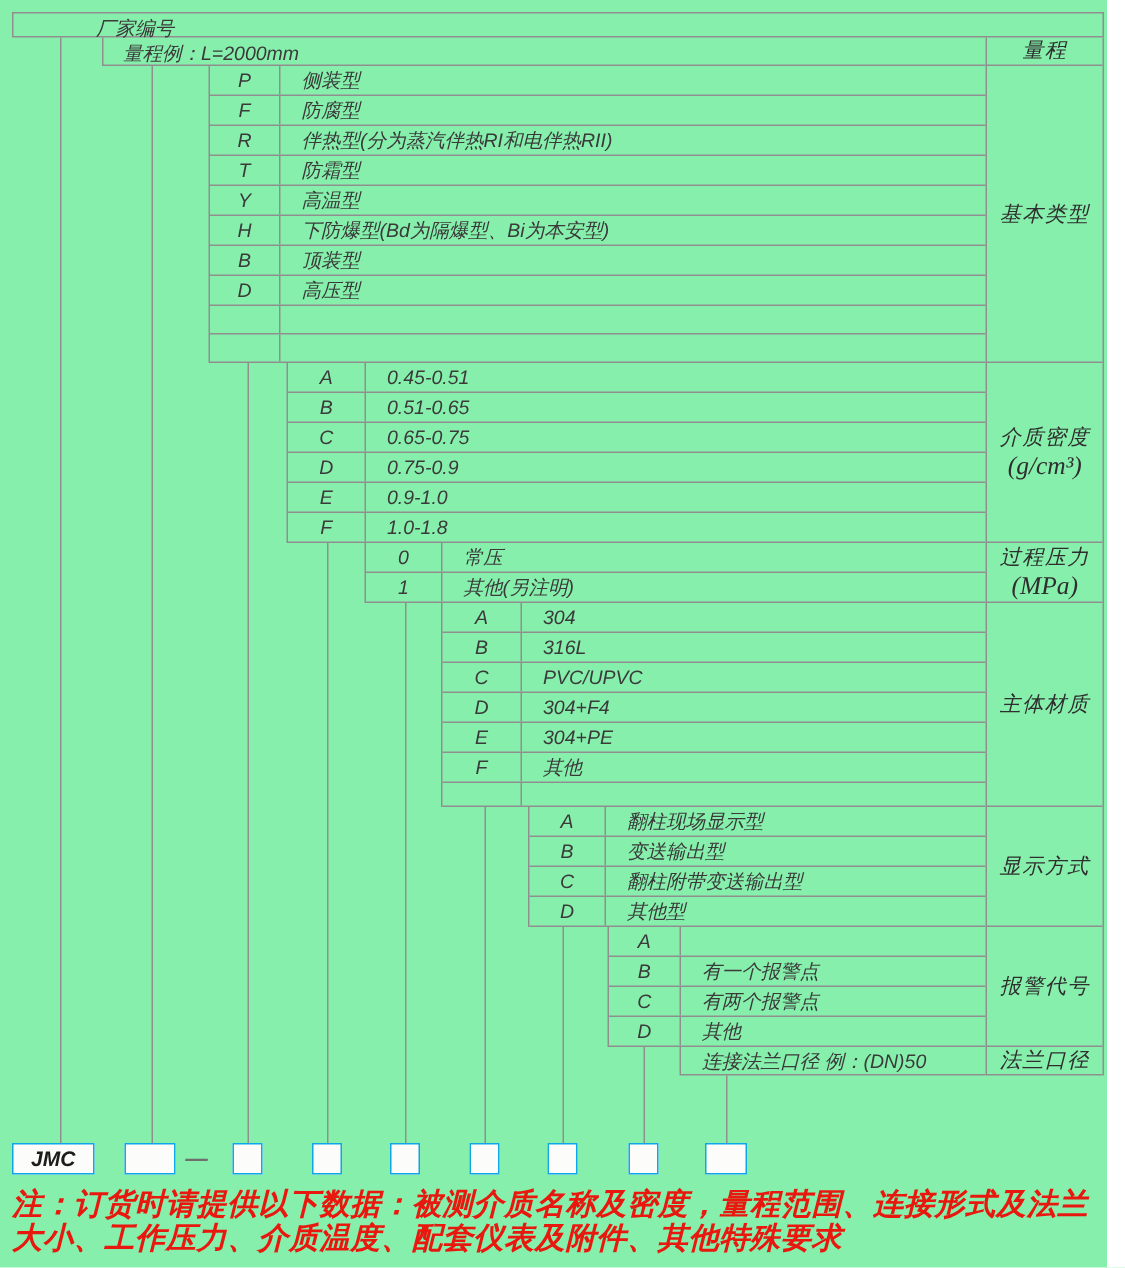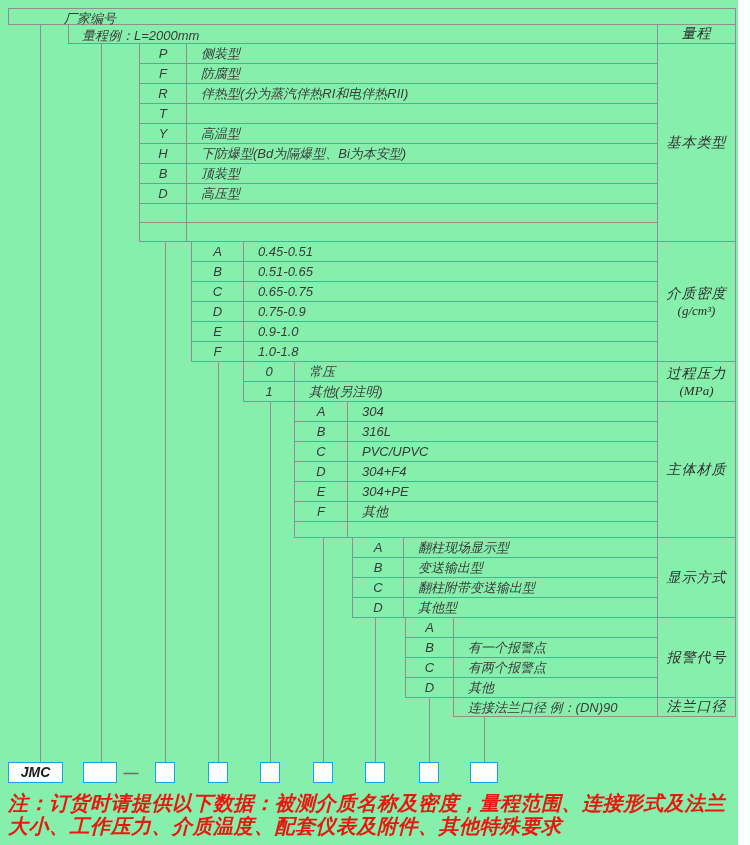--- a/index.html
+++ b/index.html
@@ -14,21 +14,21 @@
   .row{display:flex;height:20px;border-bottom:1px solid #8f8f8f;box-sizing:border-box;}
   .code{flex:none;border-right:1px solid #8f8f8f;box-sizing:border-box;text-align:center;
         font-size:13px;line-height:19px;}
   .desc{flex:1;padding-left:14px;font-size:13px;line-height:19px;white-space:nowrap;overflow:hidden;}
   .vline{position:absolute;width:1px;background:#8f8f8f;}
   .labelcol{position:absolute;left:657px;top:25px;width:79px;box-sizing:border-box;
             border-left:1px solid #8f8f8f;border-right:1px solid #8f8f8f;
             font-family:"Liberation Serif","DejaVu Serif",serif;color:#2e2e2e;}
   .labelcell{display:flex;flex-direction:column;justify-content:center;align-items:center;
              border-bottom:1px solid #8f8f8f;box-sizing:border-box;font-size:14px;letter-spacing:1px;}
-  .labelcell .sub{font-size:13px;letter-spacing:0;text-align:right;}
+  .labelcell .sub{font-size:17px;letter-spacing:0;text-align:right;}
   .cbox{position:absolute;top:762px;height:21px;border:1px solid #0ea5e9;box-sizing:border-box;
         background:#fcfcfb;text-align:center;}
   .jmc{font-weight:bold;font-size:14px;line-height:19px;color:#1c1c1c;}
   .dash{position:absolute;color:#6f6f6f;font-weight:bold;font-size:15px;line-height:21px;}
   .note{position:absolute;left:8px;top:792px;width:740px;color:#e9180f;font-weight:bold;
         font-size:20px;line-height:23px;letter-spacing:0.5px;}
   .note div{white-space:nowrap;}
   .hdrtext{position:absolute;font-size:13px;color:#3a3a3a;}
 </style>
 </head>
@@ -80,20 +80,21 @@
     <div class="row">
         <div class="code" style="width:47px;">F</div>
         <div class="desc">防腐型</div>
       </div>
     <div class="row">
         <div class="code" style="width:47px;">R</div>
         <div class="desc">伴热型(分为蒸汽伴热RI和电伴热RII)</div>
       </div>
     <div class="row">
         <div class="code" style="width:47px;">T</div>
+        <div class="desc">防霜型</div>
       </div>
     <div class="row">
         <div class="code" style="width:47px;">Y</div>
         <div class="desc">高温型</div>
       </div>
     <div class="row">
         <div class="code" style="width:47px;">H</div>
         <div class="desc">下防爆型(Bd为隔爆型、Bi为本安型)</div>
       </div>
     <div class="row">
@@ -215,21 +216,21 @@
         <div class="desc">有两个报警点</div>
       </div>
     <div class="row">
         <div class="code" style="width:48px;">D</div>
         <div class="desc">其他</div>
       </div>
   </div>
 
   <div class="tbl" style="left:453px;top:698px;width:204px;">
     <div class="row" style="height:19px;">
-        <div class="desc">连接法兰口径 例：(DN)90</div>
+        <div class="desc">连接法兰口径 例：(DN)50</div>
       </div>
   </div>
 
   <div class="vline" style="left:40px;top:25px;height:737px;"></div>
   <div class="vline" style="left:101px;top:44px;height:718px;"></div>
   <div class="vline" style="left:165px;top:242px;height:520px;"></div>
   <div class="vline" style="left:218px;top:362px;height:400px;"></div>
   <div class="vline" style="left:270px;top:402px;height:360px;"></div>
   <div class="vline" style="left:323px;top:538px;height:224px;"></div>
   <div class="vline" style="left:375px;top:618px;height:144px;"></div>

